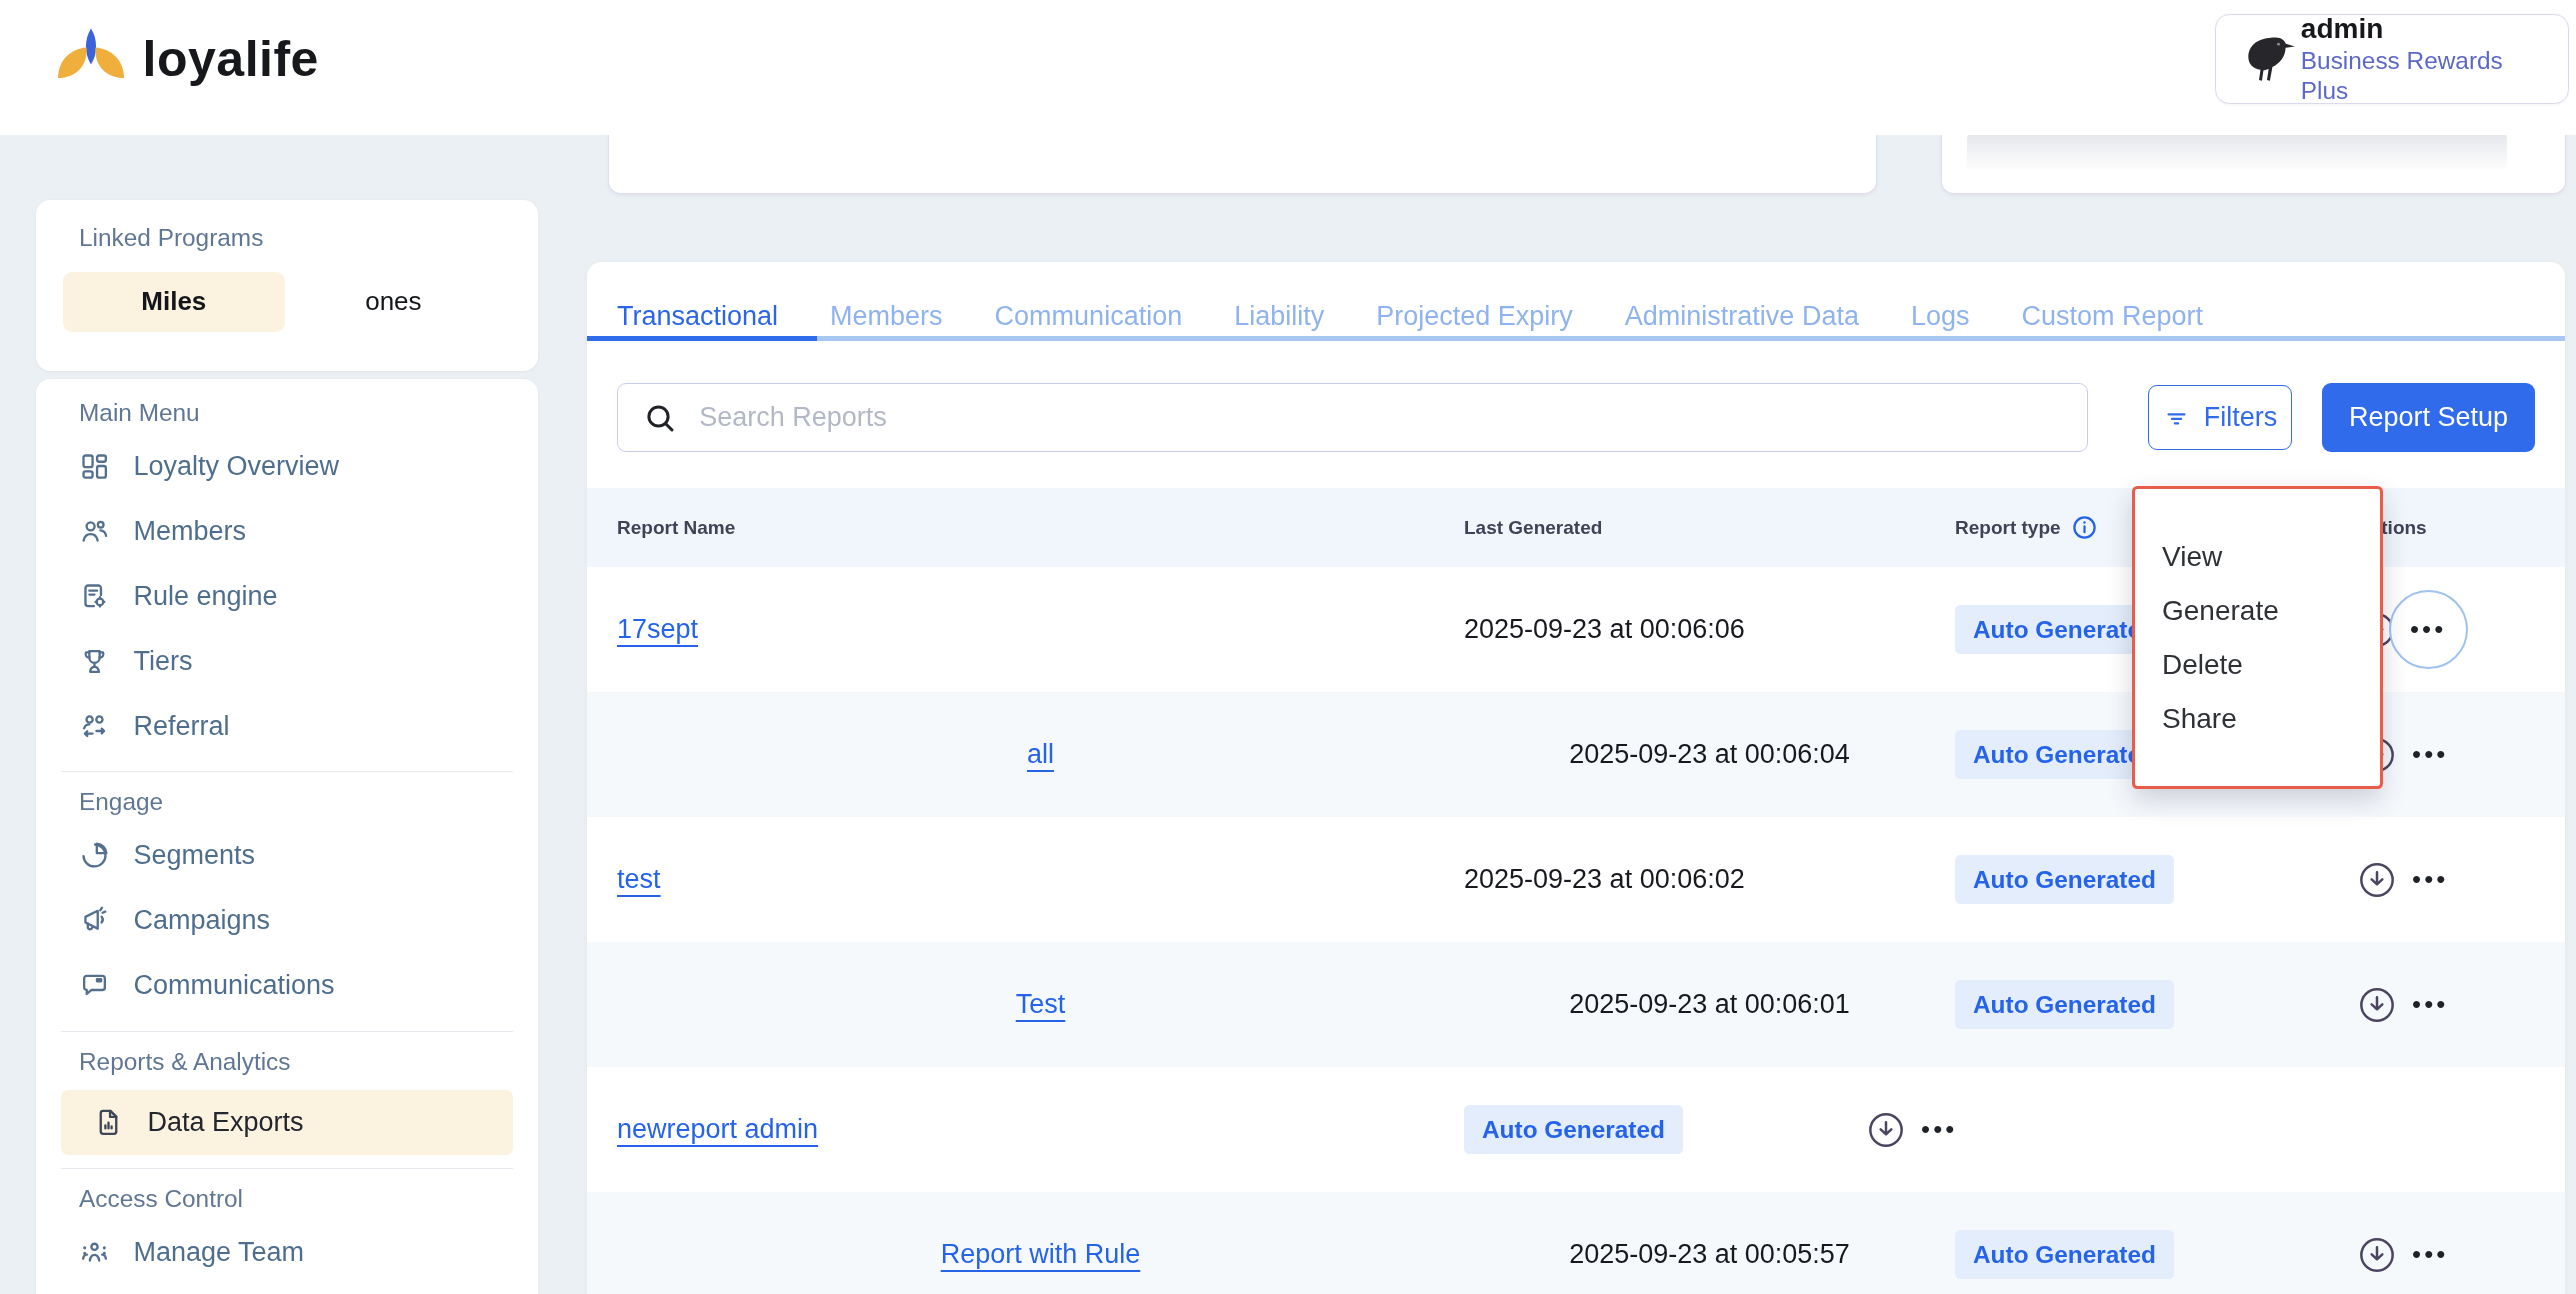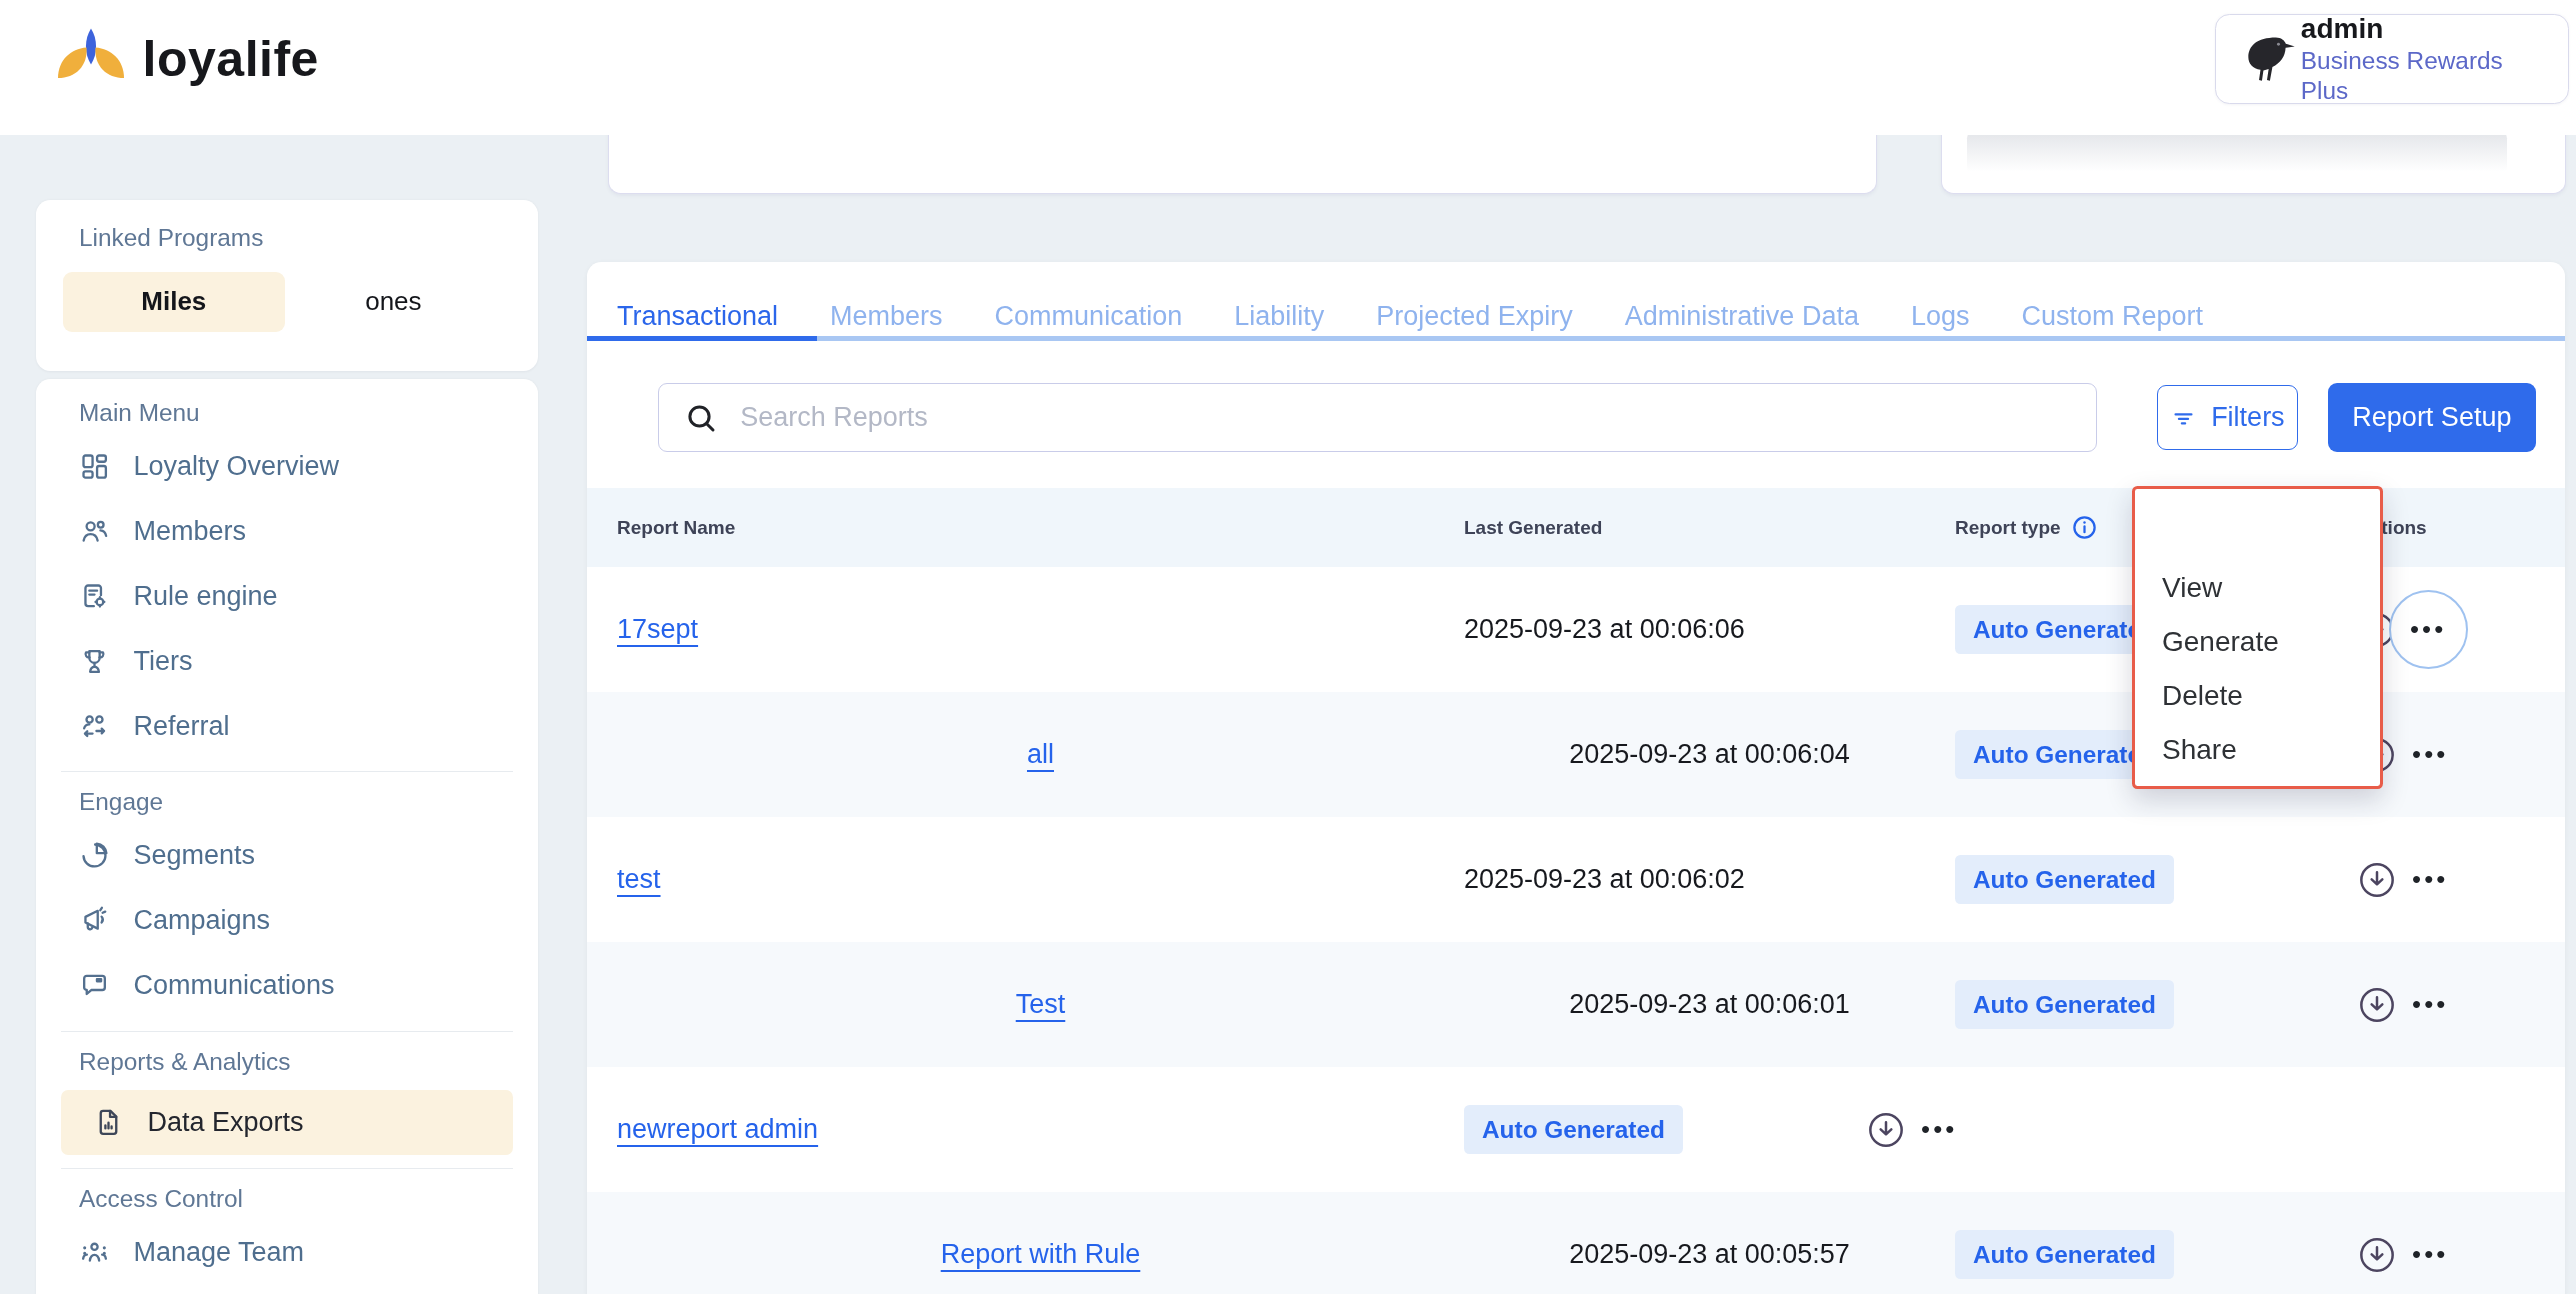--- a/index.html
+++ b/index.html
@@ -70,21 +70,21 @@
     position:absolute; left:587px; top:262px; width:1978px; height:1033px;
     background:#fff; border-radius:14.4px 14.4px 0 0; box-shadow:0 1.8px 5.4px rgba(16,24,40,.05);
     z-index:2;
   }
   .tabs { position:absolute; left:30px; top:38px; right:0; display:flex; gap:52px; }
   .tab { font-size:27px; color:#8FB3EE; line-height:32.5px; cursor:pointer; white-space:nowrap; }
   .tab.active { color:#2B66EA; font-weight:500; }
   .tab-track { position:absolute; left:0; top:74px; width:100%; height:5.4px; background:#A9C7F3; }
   .tab-bar   { position:absolute; left:0; top:74px; width:230px; height:5.4px; background:#2F6BEB; }
 
-  .toolbar { position:absolute; left:30px; top:121px; right:29px; height:69px; display:flex; align-items:center;margin-left:41px; }
+  .toolbar { position:absolute; left:30px; top:121px; right:29px; height:69px; display:flex; align-items:center; }
   .search {
     width:1471px; height:69px; border:1.8px solid #C9CCE9; border-radius:9px;
     display:flex; align-items:center; gap:21.7px; padding:0 23.5px; margin-right:60px; background:#fff;
   }
   .search input { border:none; outline:none; flex:1; font-size:27px; color:#30323A; font-family:inherit; background:transparent; }
   .search input::placeholder { color:#B3B8C6; }
   .btn-filters {
     width:144px; height:65px; border:1.8px solid #2F6BEB; border-radius:9px; background:#fff;
     color:#2F6BEB; font-size:27px; display:flex; align-items:center; justify-content:center; gap:14px;
     margin-right:30px; cursor:pointer; font-family:inherit;
@@ -119,21 +119,21 @@
     display:flex; align-items:center; justify-content:center; margin-left:-8.1px; background:#fff;
   }
   .dots-circle .dots { margin-left:0; }
   .info-ic { width:27px; height:27px; color:#2563EB; margin-left:10.8px; flex:0 0 auto; }
 
   
   .ctx-menu {
     position:absolute; left:2132px; top:486px; width:251px; height:303px;
     background:#fff; border:3.6px solid #E85C49; border-radius:5.4px;
     box-shadow:0 10.8px 27px rgba(30,30,60,.18); z-index:9;
-    display:flex; flex-direction:column; justify-content:flex-end; padding:9px 0;
+    display:flex; flex-direction:column; justify-content:center; padding:9px 0;
   }
   .ctx-item { padding-left:27px; font-size:28px; color:#2E3135; cursor:pointer; line-height:54px; }
 </style>
 </head>
 <body>
 
 <div class="peek-card peek-left"></div>
 <div class="peek-card peek-right">
   <div class="peek-inner"></div>
 </div>

